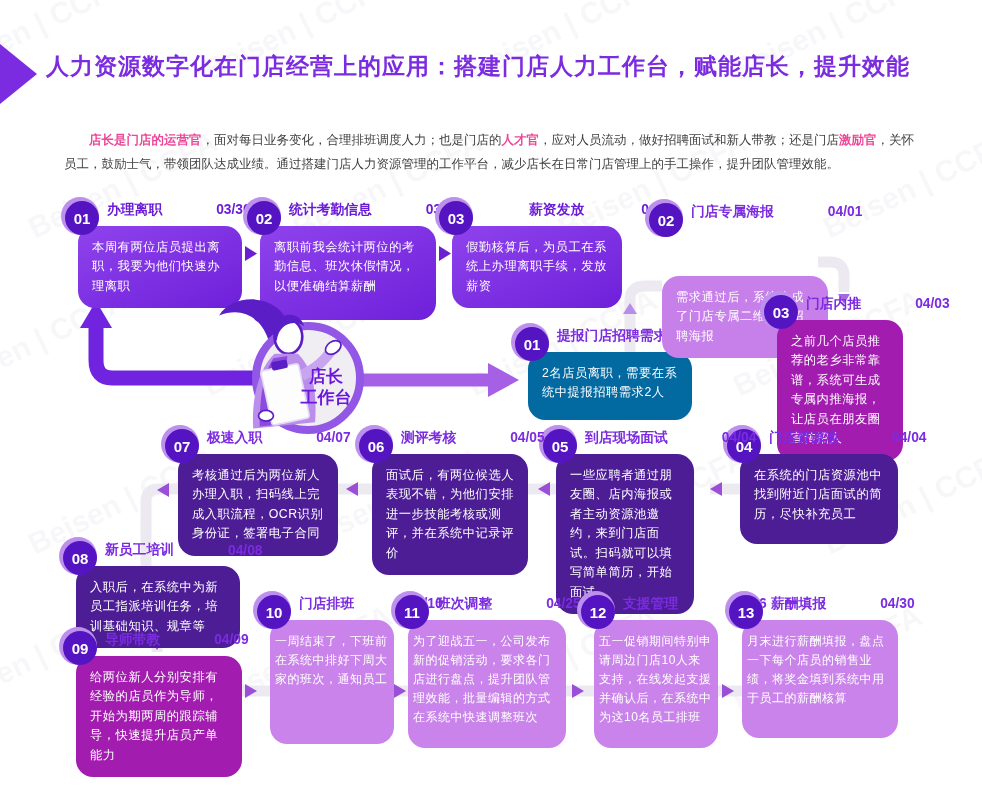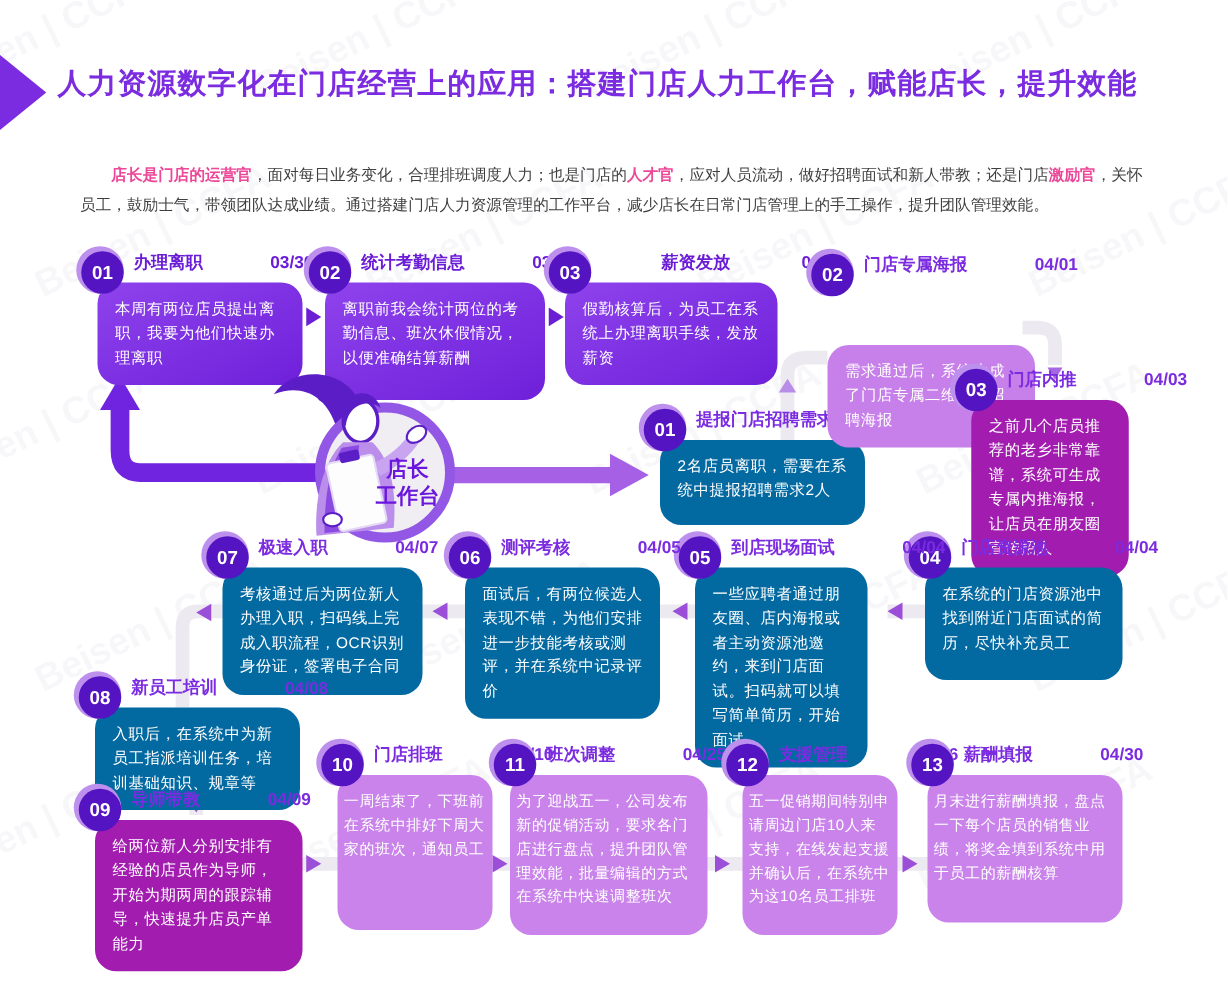--- a/index.html
+++ b/index.html
@@ -37,21 +37,21 @@
                color:#fff;display:flex;align-items:center;justify-content:center;font-weight:bold;font-size:15px;}
   .head{position:absolute;left:46px;top:4px;display:flex;justify-content:space-between;align-items:baseline;
         font-weight:bold;font-size:13.8px;white-space:nowrap;color:#7B2BE0;z-index:2;}
   .head .date{margin-left:10px;padding-left:44px;}
   .bubble{position:absolute;left:17px;top:29px;border-radius:17px;color:#fff;padding:12px 14px;
           box-sizing:border-box;font-size:12.3px;line-height:1.58;letter-spacing:.5px;}
   .t-dark .bubble{background:linear-gradient(155deg,#8F43EC,#6E20DA);}
   .t-dark .head{color:#6B1CD6;}
   .t-mid    .bubble{background:#0369a1;}
   .t-orchid .bubble{background:#a21caf;}
-  .t-orchid2 .bubble{background:#0369a1;}
+  .t-orchid2 .bubble{background:#4c1d95;}
   .t-light  .bubble{background:#C77FE9;margin-top:48px;}
   .t-light4 .bubble{background:#C983EA;font-size:12px;padding:12px 5px;}
 
   
   .hub-circle{position:absolute;left:252px;top:322px;width:112px;height:112px;border-radius:50%;
               background:#F0EEF2;border:8px solid #9357E5;box-sizing:border-box;z-index:3;}
   .hub-figure{position:absolute;left:212px;top:292px;width:140px;height:160px;z-index:4;}
   .hub-label{position:absolute;left:292px;top:367px;width:68px;z-index:5;color:#6B16DC;font-weight:800;
              font-size:17px;line-height:1.25;text-align:center;font-family:Liberation Mono, monospace;}
 </style>

